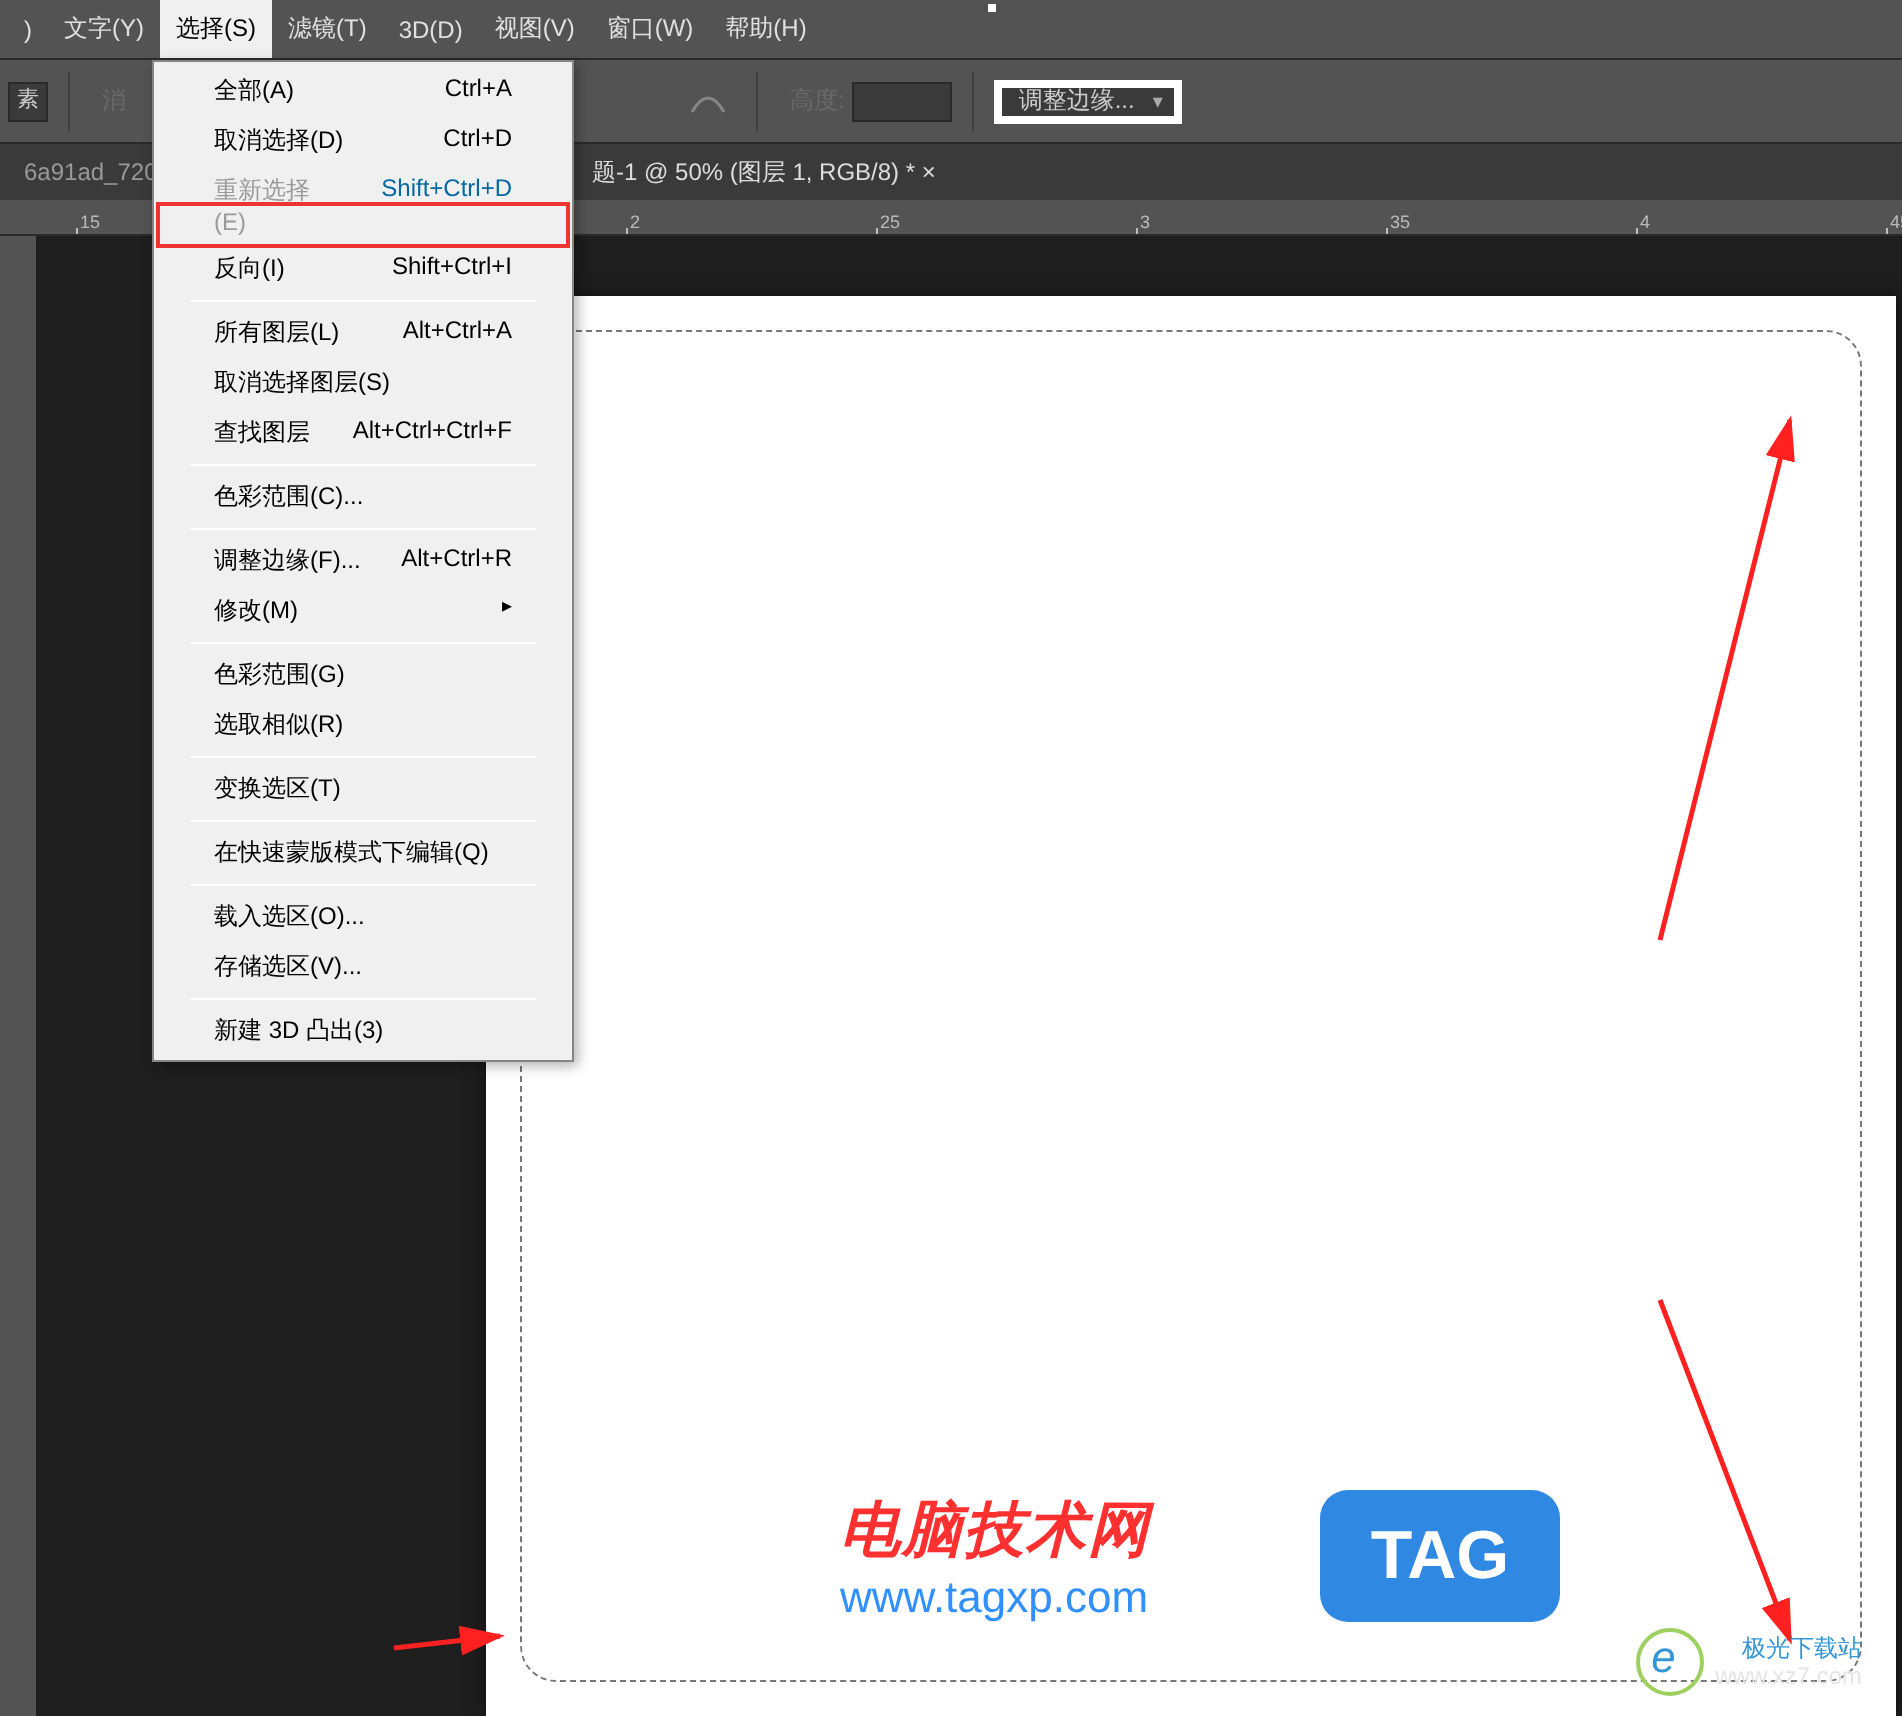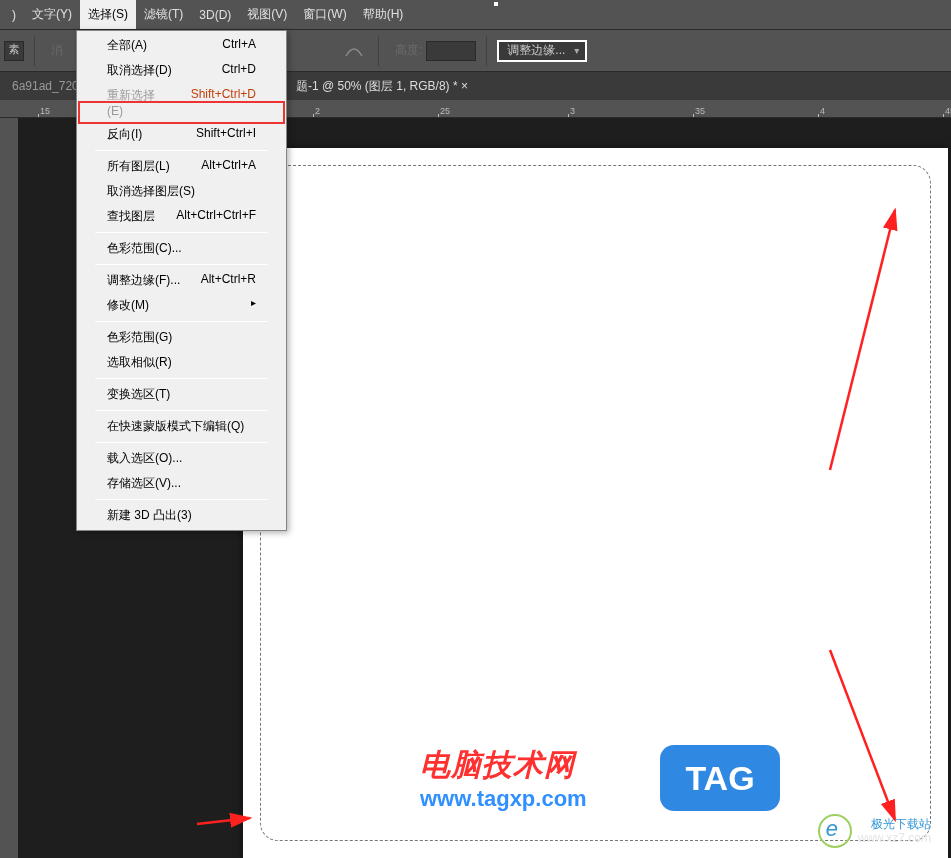--- a/index.html
+++ b/index.html
@@ -6,50 +6,50 @@
 body { background: #3a3a3a; width: 951px; height: 858px; overflow: hidden; position: relative; }
 .menu-bar { height: 30px; background: #535353; display: flex; align-items: center; padding-left: 4px; font-size: 12px; color: #e0e0e0; border-bottom: 1px solid #2a2a2a; }
 .menu-item { padding: 6px 8px; cursor: default; }
 .menu-item.open { background: #f0f0f0; color: #000; }
 
 .toolbar { height: 42px; background: #535353; display: flex; align-items: center; padding-left: 4px; border-bottom: 1px solid #2a2a2a; position: relative; }
 .tool-input { width: 20px; height: 20px; background: #3a3a3a; border: 1px solid #2a2a2a; color: #ccc; font-size: 11px; text-align: center; }
 .tool-text { color: #6a6a6a; font-size: 12px; margin-left: 6px; }
 .tool-sep { width: 1px; height: 30px; background: #404040; margin: 0 10px; }
 .tool-btn { width: 28px; height: 28px; display: flex; align-items: center; justify-content: center; color: #888; }
-.tool-dropdown { height: 22px; background: #3a3a3a; border: 2px solid #ffffff; color: #ccc; font-size: 12px; padding: 0 20px 0 8px; display: flex; align-items: center; position: relative; }
+.tool-dropdown { height: 22px; background: #3a3a3a; border: 4px solid #ffffff; color: #ccc; font-size: 12px; padding: 0 20px 0 8px; display: flex; align-items: center; position: relative; }
 .tool-dropdown::after { content: "▾"; position: absolute; right: 6px; color: #aaa; font-size: 10px; }
 
 .tab-bar { height: 28px; background: #3a3a3a; display: flex; align-items: center; padding-left: 4px; font-size: 12px; color: #ccc; }
 
 .ruler-h { height: 18px; background: #535353; position: relative; border-bottom: 1px solid #2a2a2a; overflow: hidden; text-align: center; }
 .ruler-h .tick { position: absolute; top: 6px; font-size: 9px; color: #bbb; }
 .ruler-h .tick::before { content: ""; position: absolute; left: -2px; top: 8px; width: 1px; height: 4px; background: #bbb; }
 
 .work-area { display: flex; height: 740px; }
 .ruler-v { width: 18px; background: #535353; }
 .canvas-wrap { flex: 1; background: #1e1e1e; display: flex; align-items: flex-start; justify-content: flex-start; position: relative; padding-left: 225px; padding-top: 30px; }
 .canvas { width: 705px; height: 710px; background: #fff; position: relative; box-shadow: 0 0 8px rgba(0,0,0,.5); }
 .selection { position: absolute; left: 17px; top: 17px; right: 17px; bottom: 17px; border: 1.5px dashed #777; border-radius: 18px; }
 
 .dropdown-menu { position: absolute; left: 76px; top: 30px; width: 211px; background: #f0f0f0; border: 1px solid #858585; box-shadow: 2px 2px 6px rgba(0,0,0,.3); z-index: 100; font-size: 12px; padding: 2px 16px; }
 .dropdown-item { display: flex; justify-content: space-between; padding: 4px 14px; color: #000; cursor: default; }
 .dropdown-item.disabled { color: #9a9a9a; }
 .dropdown-item .shortcut { color: #000; }
-.dropdown-item.disabled .shortcut { color: #c2410c; margin-left: 32px; }
+.dropdown-item.disabled .shortcut { color: #0369a1; margin-left: 32px; }
 .dropdown-item.submenu::after { content: "▸"; font-size: 10px; }
 .dropdown-sep { height: 1px; background: #d0d0d0; margin: 3px 2px; border-bottom: 1px solid #fff; }
 .highlight-box { position: absolute; left: 78px; top: 101px; width: 207px; height: 23px; border: 2px solid #e33; z-index: 101; pointer-events: none; }
 
 .arrow { position: absolute; pointer-events: none; }
 .arrow svg { display: block; }
 
 .watermark1 { position: absolute; left: 420px; top: 745px; z-index: 50; }
 .watermark1 .t1 { color: #ff3030; font-size: 30px; font-weight: bold; font-style: italic; letter-spacing: 1px; }
-.watermark1 .t2 { color: #3090ff; font-size: 22px; font-weight: bold; }
+.watermark1 .t2 { color: #3090ff; font-size: 22px; font-weight: normal; }
 .tag-badge { position: absolute; left: 660px; top: 745px; width: 120px; height: 66px; background: #2f89e3; border-radius: 14px; display: flex; align-items: center; justify-content: center; z-index: 50; }
 .tag-badge span { color: #ffffff; font-size: 34px; font-weight: bold; }
 .watermark2 { position: absolute; right: 20px; bottom: 10px; z-index: 50; display: flex; align-items: center; }
 .watermark2 .logo { width: 34px; height: 34px; border-radius: 50%; border: 2px solid #9ed060; position: relative; margin-right: 6px; }
 .watermark2 .logo::after { content: "e"; color: #3596d6; font-size: 22px; font-style: italic; position: absolute; left: 6px; top: 0; }
 .watermark2 .txt { font-size: 12px; line-height: 14px; text-align: right; }
 .watermark2 .txt .l1 { color: #3596d6; }
 .watermark2 .txt .l2 { color: #e5e5e5; }
 
 .marker { position: absolute; left: 494px; top: 2px; width: 4px; height: 4px; background: #fff; }

